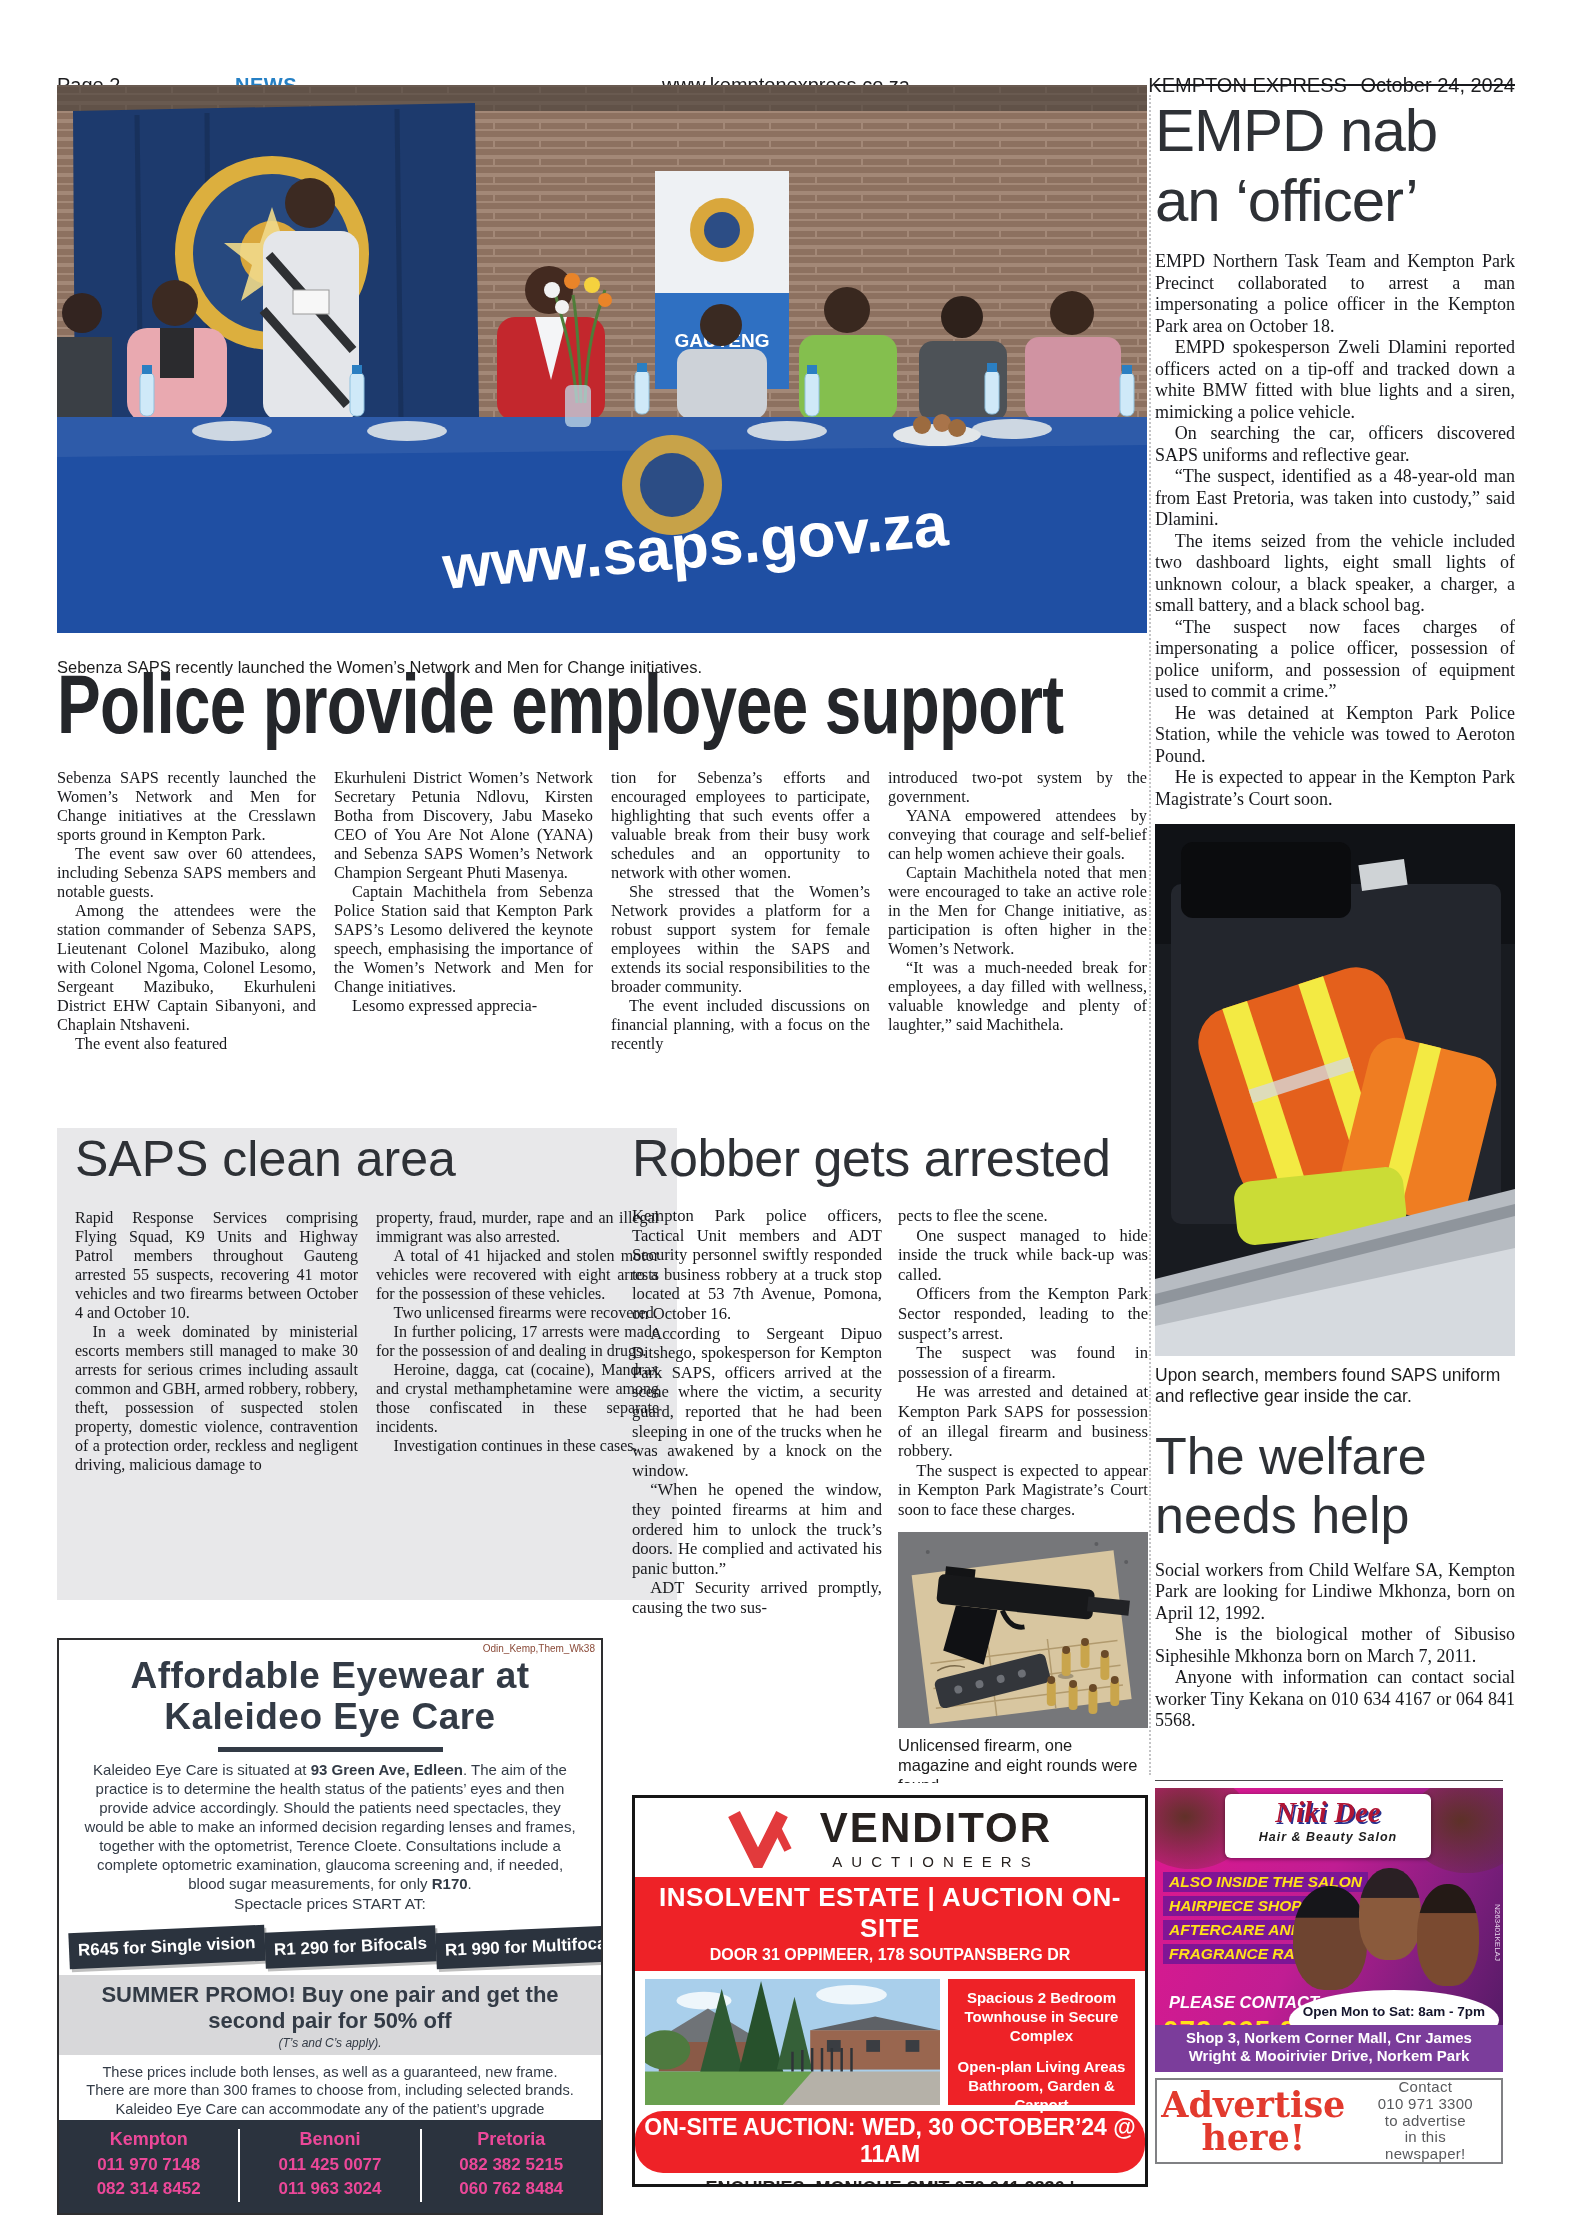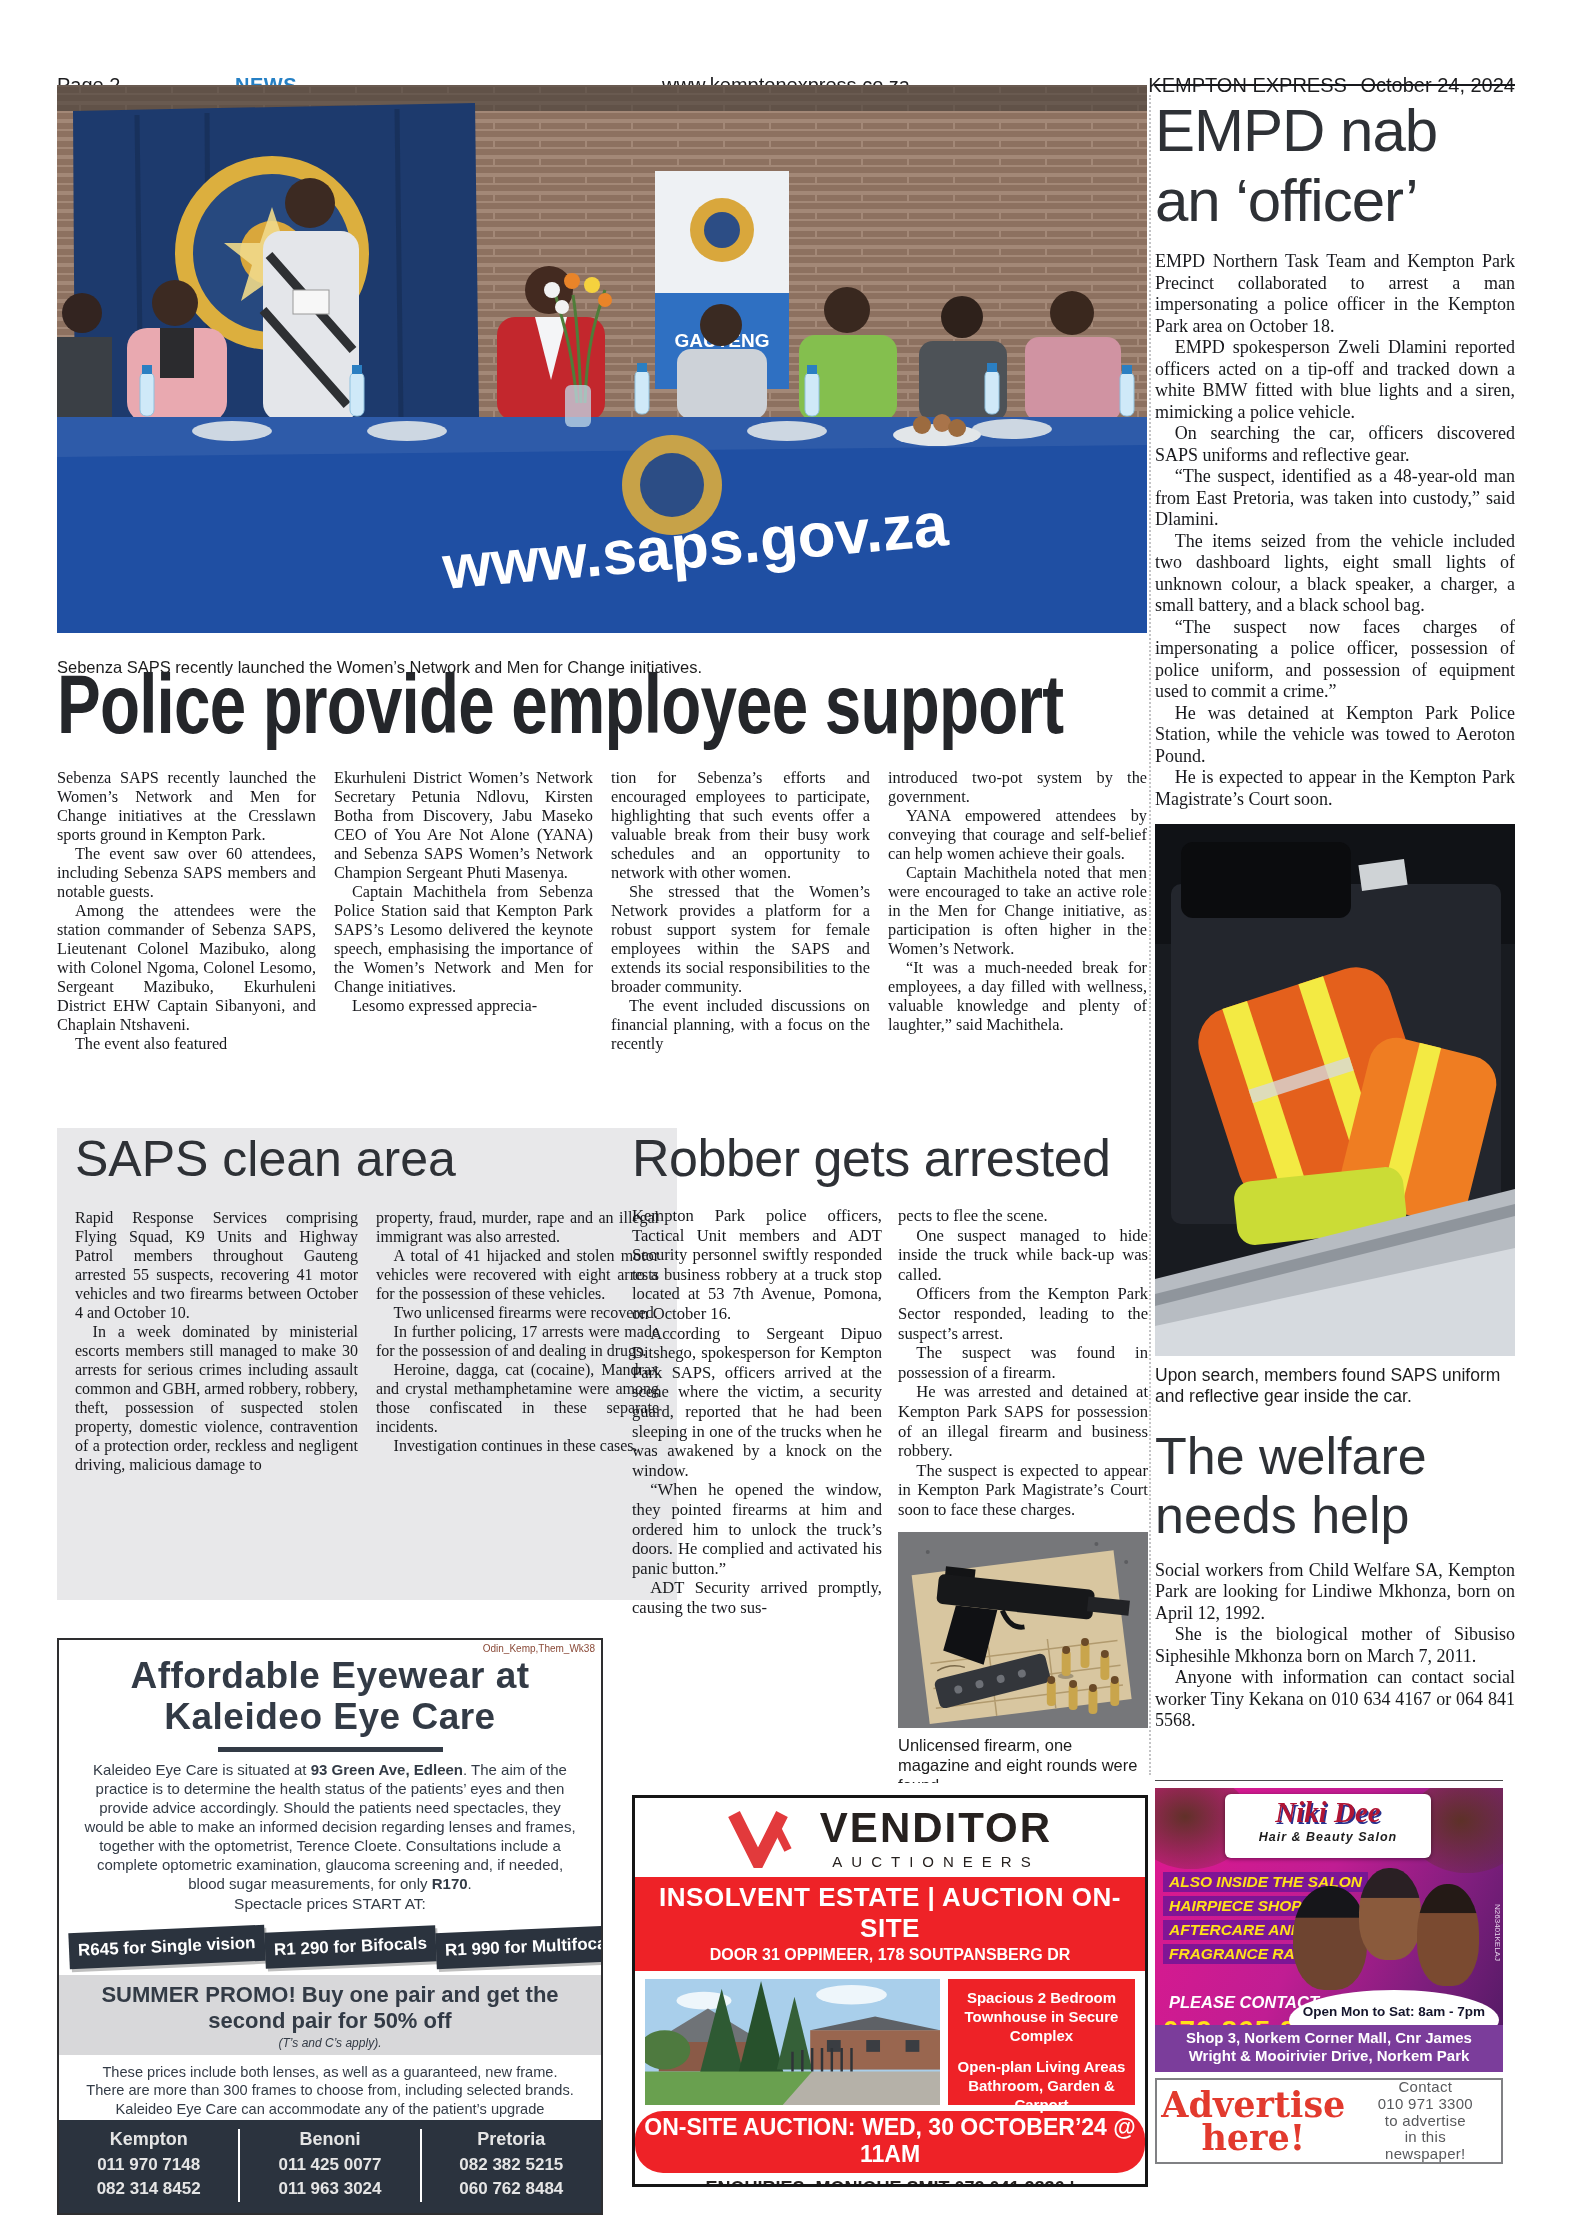--- a/index.html
+++ b/index.html
@@ -74,21 +74,21 @@
   .u { text-decoration:underline; }
   .eye-start { text-align:center; font-size:15.5px; margin-top:2px; }
   .eye-prices { display:flex; justify-content:space-between; margin:14px 10px 4px; }
   .eye-price { background:#2b333e; color:#fff; font-weight:bold; font-size:17px; padding:8px 9px;
                transform:rotate(-2.5deg); box-shadow:2px 3px 0 rgba(0,0,0,0.25); white-space:nowrap; }
   .eye-promo { background:#d8d8da; text-align:center; padding:7px 4px 5px; margin-top:10px; }
   .eye-promo-line { font-size:22px; font-weight:bold; }
   .eye-promo-sub  { font-size:12px; font-style:italic; margin-top:2px; }
   .eye-details { text-align:center; font-size:14.6px; line-height:18.6px; margin:8px 14px 0; }
   .eye-medical { text-align:center; font-style:italic; font-size:15.5px; margin:10px 0 8px; }
-  .eye-footer { position:absolute; bottom:0; left:0; right:0; background:#2b333e; color:#e5e5e5;
+  .eye-footer { position:absolute; bottom:0; left:0; right:0; background:#2b333e; color:#ec4899;
                 display:flex; text-align:center; padding:9px 0 11px;align-items:flex-end; }
   .eye-branch { flex:1; }
   .eye-branch + .eye-branch { border-left:2px solid #fff; }
   .branch-name  { font-weight:bold; font-size:18px; margin:0 0 3px; }
   .branch-phone { font-weight:bold; font-size:17px; line-height:1.45; margin:0; }
 
   
   .ad-ven { position:absolute; left:632px; top:1795px; width:516px; height:392px;
             border:3px solid #161616; box-sizing:border-box; background:#fff; overflow:hidden;
             font-family:"Liberation Sans", sans-serif; }

